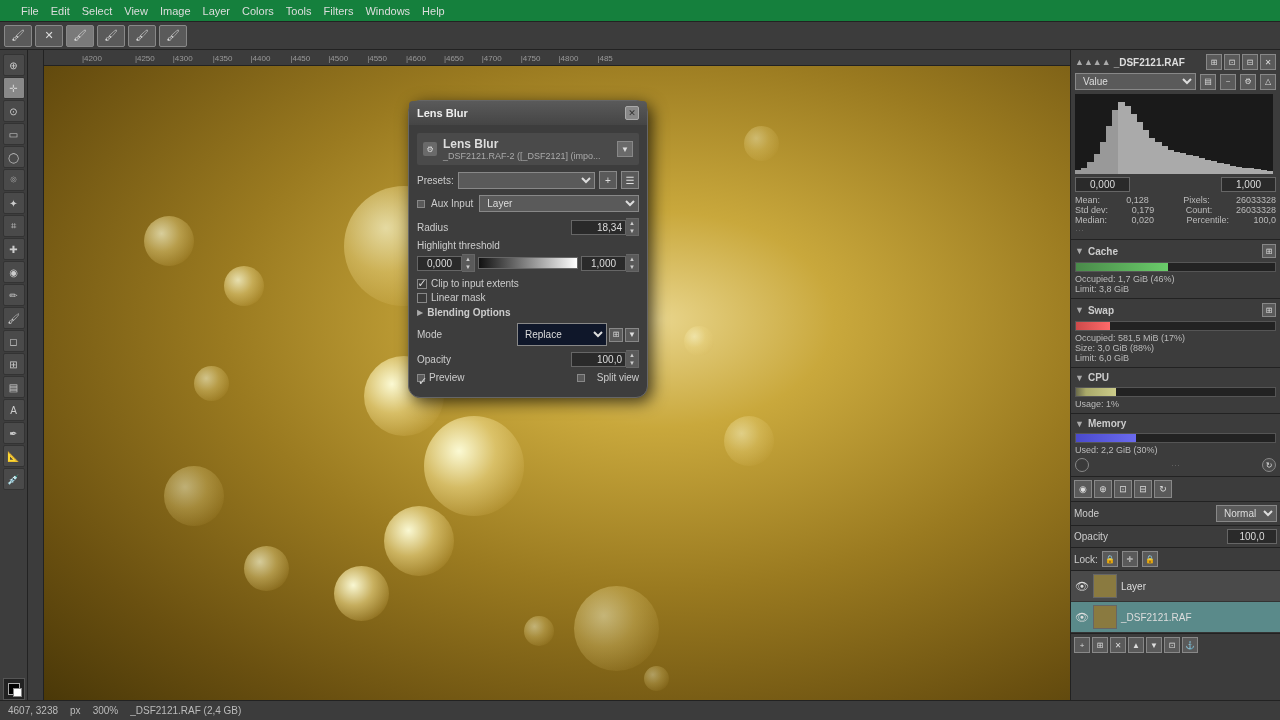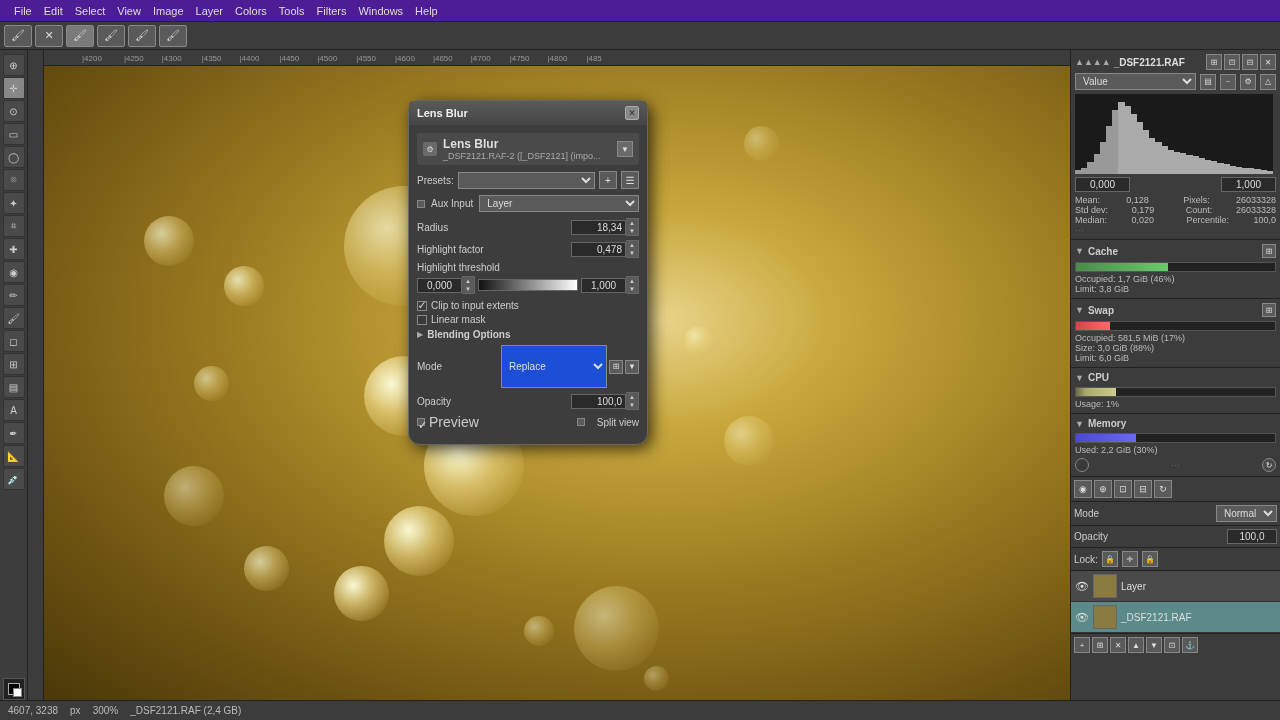--- a/index.html
+++ b/index.html
@@ -1,25 +1,25 @@
 <!DOCTYPE html>
 <html><head>
   <meta charset="utf-8">
   <style>
     * { box-sizing: border-box; margin: 0; padding: 0; }
     body { width: 1280px; height: 720px; overflow: hidden; background: #3c3c3c; font-family: 'Arial', sans-serif; font-size: 11px; color: #ddd; }
 
     
     #menubar {
       height: 22px;
-      background: #4c1d95;
+      background: #15803d;
       display: flex;
       align-items: center;
       border-bottom: 1px solid #222;
-      padding: 0 8px;
+      padding: 0 15px;
     }
     #menubar span {
       padding: 2px 6px;
       cursor: pointer;
       color: #ddd;
     }
 
     
     #toolbox-bar {
       height: 28px;
@@ -353,37 +353,37 @@
       display: flex; align-items: center; gap: 4px; margin-bottom: 5px; margin-top: 4px;
     }
     .section-expand { font-size: 8px; color: #aaa; cursor: pointer; }
     .section-title { font-size: 10px; font-weight: bold; color: #ccc; }
 
     .mode-row {
       display: flex; align-items: center; justify-content: space-between; margin-bottom: 4px;
     }
     .mode-label { font-size: 10px; color: #ccc; }
     .mode-select {
-      background: #1d4ed8; border: 1px solid #888; color: #ddd; font-size: 10px; padding: 14px 3px; width: 106px;
+      background: #0f172a; border: 1px solid #888; color: #ddd; font-size: 10px; padding: 4px 3px; width: 90px;
     }
     .mode-icon-btn {
       width: 14px; height: 14px; background: #5a5a5a; border: 1px solid #888;
       display: flex; align-items: center; justify-content: center; font-size: 8px; color: #ddd; cursor: pointer;
     }
 
     .opacity-row {
       display: flex; align-items: center; justify-content: space-between; margin-bottom: 4px;
     }
 
     .preview-row {
       display: flex; align-items: center; justify-content: space-between; margin-bottom: 6px;
     }
     .preview-left { display: flex; align-items: center; gap: 4px; }
     .preview-checkbox { width: 8px; height: 8px; background: #5a5a5a; border: 1px solid #888; }
-    .preview-label { font-size: 14px; color: #ccc; }
+    .preview-label { font-size: 10px; color: #ccc; }
     .split-view-row { display: flex; align-items: center; gap: 12px; }
     .split-checkbox { width: 8px; height: 8px; background: #5a5a5a; border: 1px solid #888; }
     .split-label { font-size: 10px; color: #ccc; }
 
     .dialog-buttons {
       display: flex; align-items: center; justify-content: flex-end; gap: 6px; padding: 4px 8px 8px;
     }
     .dlg-btn {
       padding: 3px 12px; background: #5a5a5a; border: 1px solid #888; color: #ddd;
       font-size: 11px; cursor: pointer; border-radius: 2px;
@@ -442,21 +442,21 @@
       <span style="display:block;width:12px;height:12px;background:#000;border:1px solid #aaa;position:relative;">
         <span style="position:absolute;bottom:-3px;right:-3px;width:9px;height:9px;background:#fff;border:1px solid #888;"></span>
       </span>
     </div>
   </div>
 
   <div id="canvas-area">
 
     <div id="ruler-h" style="position:absolute;top:0;left:16px;right:0;height:16px;background:#3c3c3c;border-bottom:1px solid #222;z-index:2;display:flex;align-items:flex-end;padding-bottom:2px;overflow:hidden;">
       <span style="font-size:8px;color:#999;margin-left:8px;">|4200</span>
-      <span style="font-size:8px;color:#999;margin-left:22px;">|4250</span>
+      <span style="font-size:8px;color:#999;margin-left:33px;">|4250</span>
       <span style="font-size:8px;color:#999;margin-left:18px;">|4300</span>
       <span style="font-size:8px;color:#999;margin-left:20px;">|4350</span>
       <span style="font-size:8px;color:#999;margin-left:18px;">|4400</span>
       <span style="font-size:8px;color:#999;margin-left:20px;">|4450</span>
       <span style="font-size:8px;color:#999;margin-left:18px;">|4500</span>
       <span style="font-size:8px;color:#999;margin-left:19px;">|4550</span>
       <span style="font-size:8px;color:#999;margin-left:19px;">|4600</span>
       <span style="font-size:8px;color:#999;margin-left:18px;">|4650</span>
       <span style="font-size:8px;color:#999;margin-left:18px;">|4700</span>
       <span style="font-size:8px;color:#999;margin-left:19px;">|4750</span>
@@ -526,30 +526,20 @@
           <span class="param-label">Radius</span>
           <div class="param-value-box">
             <input class="param-input" value="18,34" style="">
             <div class="param-spinner">
               <div class="spin-up">▲</div>
               <div class="spin-dn">▼</div>
             </div>
           </div>
         </div>
 
-        <div class="param-row">
-          <span class="param-label">Highlight factor</span>
-          <div class="param-value-box">
-            <input class="param-input" value="0,478" style="">
-            <div class="param-spinner">
-              <div class="spin-up">▲</div>
-              <div class="spin-dn">▼</div>
-            </div>
-          </div>
-        </div>
 
         <div class="threshold-section">
           <div class="threshold-label">Highlight threshold</div>
           <div style="display:flex;align-items:center;gap:3px;margin-top:2px;">
             <div style="display:flex;align-items:center;gap:0;">
               <input class="thresh-input" value="0,000" style="">
               <div class="thresh-spin">
                 <div class="spin-up">▲</div>
                 <div class="spin-dn">▼</div>
               </div>

